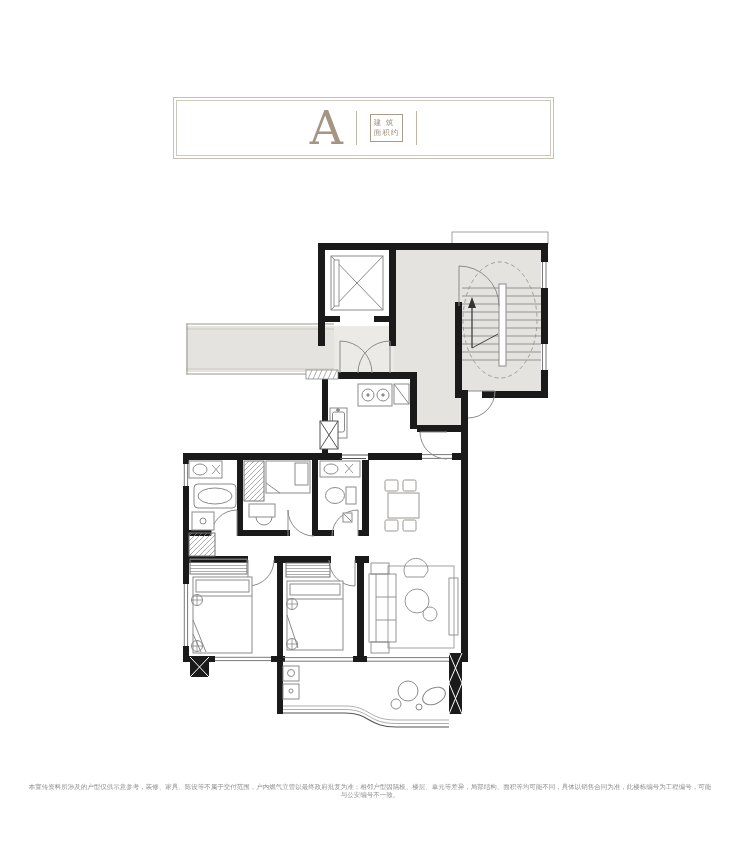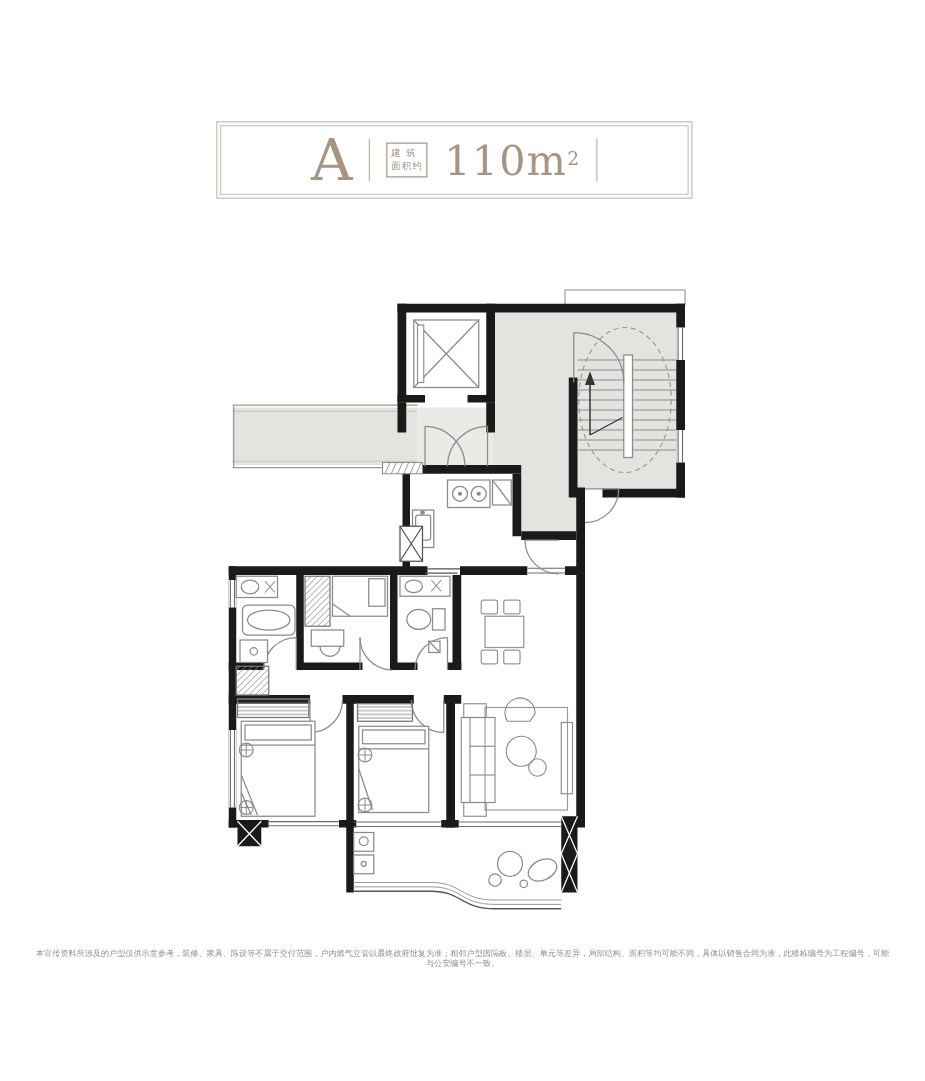--- a/index.html
+++ b/index.html
@@ -33,34 +33,33 @@
   }
   .area-val sup{font-size:15px;vertical-align:8px;}
   .layout-text{
     font-family:"DejaVu Serif","Liberation Serif",serif;
     font-size:26px;letter-spacing:5px;line-height:1;white-space:nowrap;
   }
   
   .plan{position:absolute;left:0;top:0;}
   
   .disclaimer{
-    position:absolute;left:28px;right:28px;top:760px;
+    position:absolute;left:28px;right:28px;top:784px;
     font-size:6.5px;line-height:1.2;color:#8f8f8f;text-align:center;
     letter-spacing:0;
   }
 </style>
 </head>
 <body>
 
 <div class="badge">
   <div class="badge-inner">
     <span class="unit-letter">A</span>
     <span class="vdiv"></span>
     <span class="area-box"><span>建 筑</span><br><span>面积约</span></span>
-    <span class="area-val"><span>110m</span><sup>2</sup></span>
     <span class="vdiv"></span>
   </div>
 </div>
 
 <svg class="plan" width="740" height="865" viewBox="0 0 740 865">
   <defs>
     <pattern id="hatch" patternUnits="userSpaceOnUse" width="5" height="5">
       <path d="M0 5 L5 0" stroke="#8b8b8b" stroke-width="0.7"></path>
     </pattern>
     <pattern id="hatchH" patternUnits="userSpaceOnUse" width="5" height="3">

